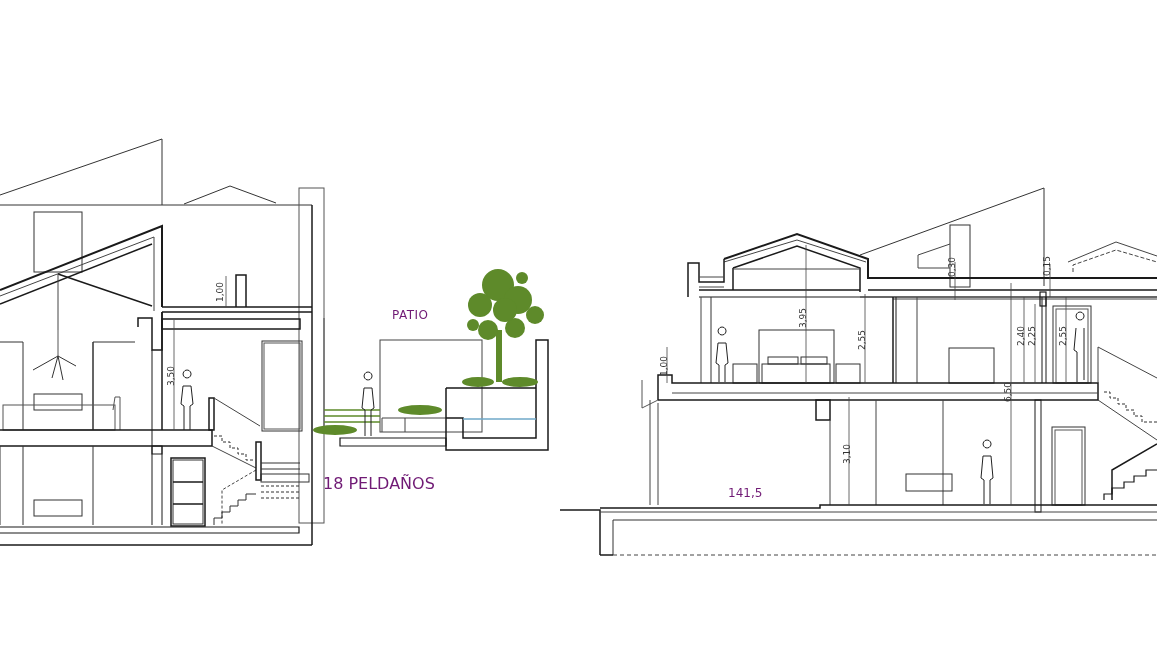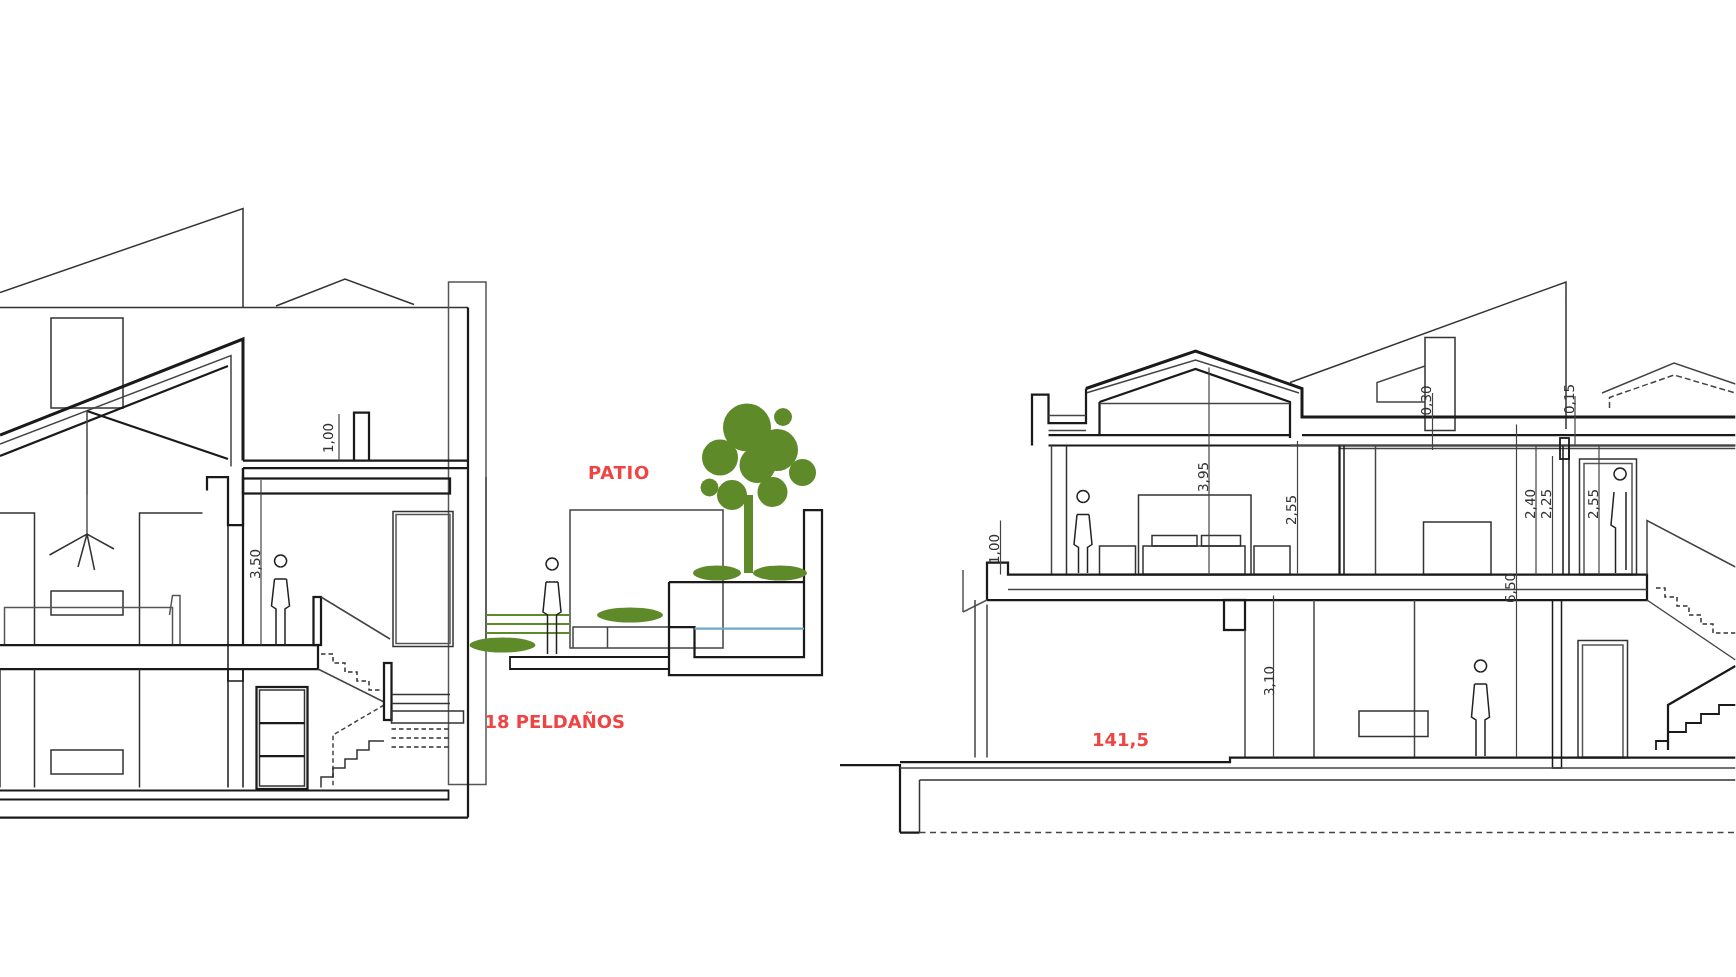--- a/index.html
+++ b/index.html
@@ -1,20 +1,20 @@
 <!DOCTYPE html>
 <html><head>
 <meta charset="utf-8">
 <style>
   html, body { margin: 0; padding: 0; background: #ffffff; }
   body { width: 1157px; height: 651px; overflow: hidden; position: relative; font-family: "DejaVu Sans", sans-serif; }
   svg { position: absolute; left: 0; top: 0; }
-  .label { position: absolute; color: #ef4444; font-family: "DejaVu Sans", sans-serif; white-space: nowrap; font-weight: bold; }
+  .label { position: absolute; color: #701a75; font-family: "DejaVu Sans", sans-serif; white-space: nowrap; }
   .lbl-patio { font-size: 12px; letter-spacing: 0.5px; }
-  .lbl-steps { font-size: 12px; }
+  .lbl-steps { font-size: 16px; }
   .lbl-level { font-size: 12px; }
   .dim { position: absolute; font-size: 9px; color: #333; transform-origin: left top; transform: rotate(-90deg); white-space: nowrap; font-family: "DejaVu Sans", sans-serif; }
 </style>
 </head>
 <body>
 
 <svg width="1157" height="651" viewBox="0 0 1157 651" xmlns="http://www.w3.org/2000/svg">
   <g fill="none" stroke="#1a1a1a" stroke-width="1">
 
     <g>

